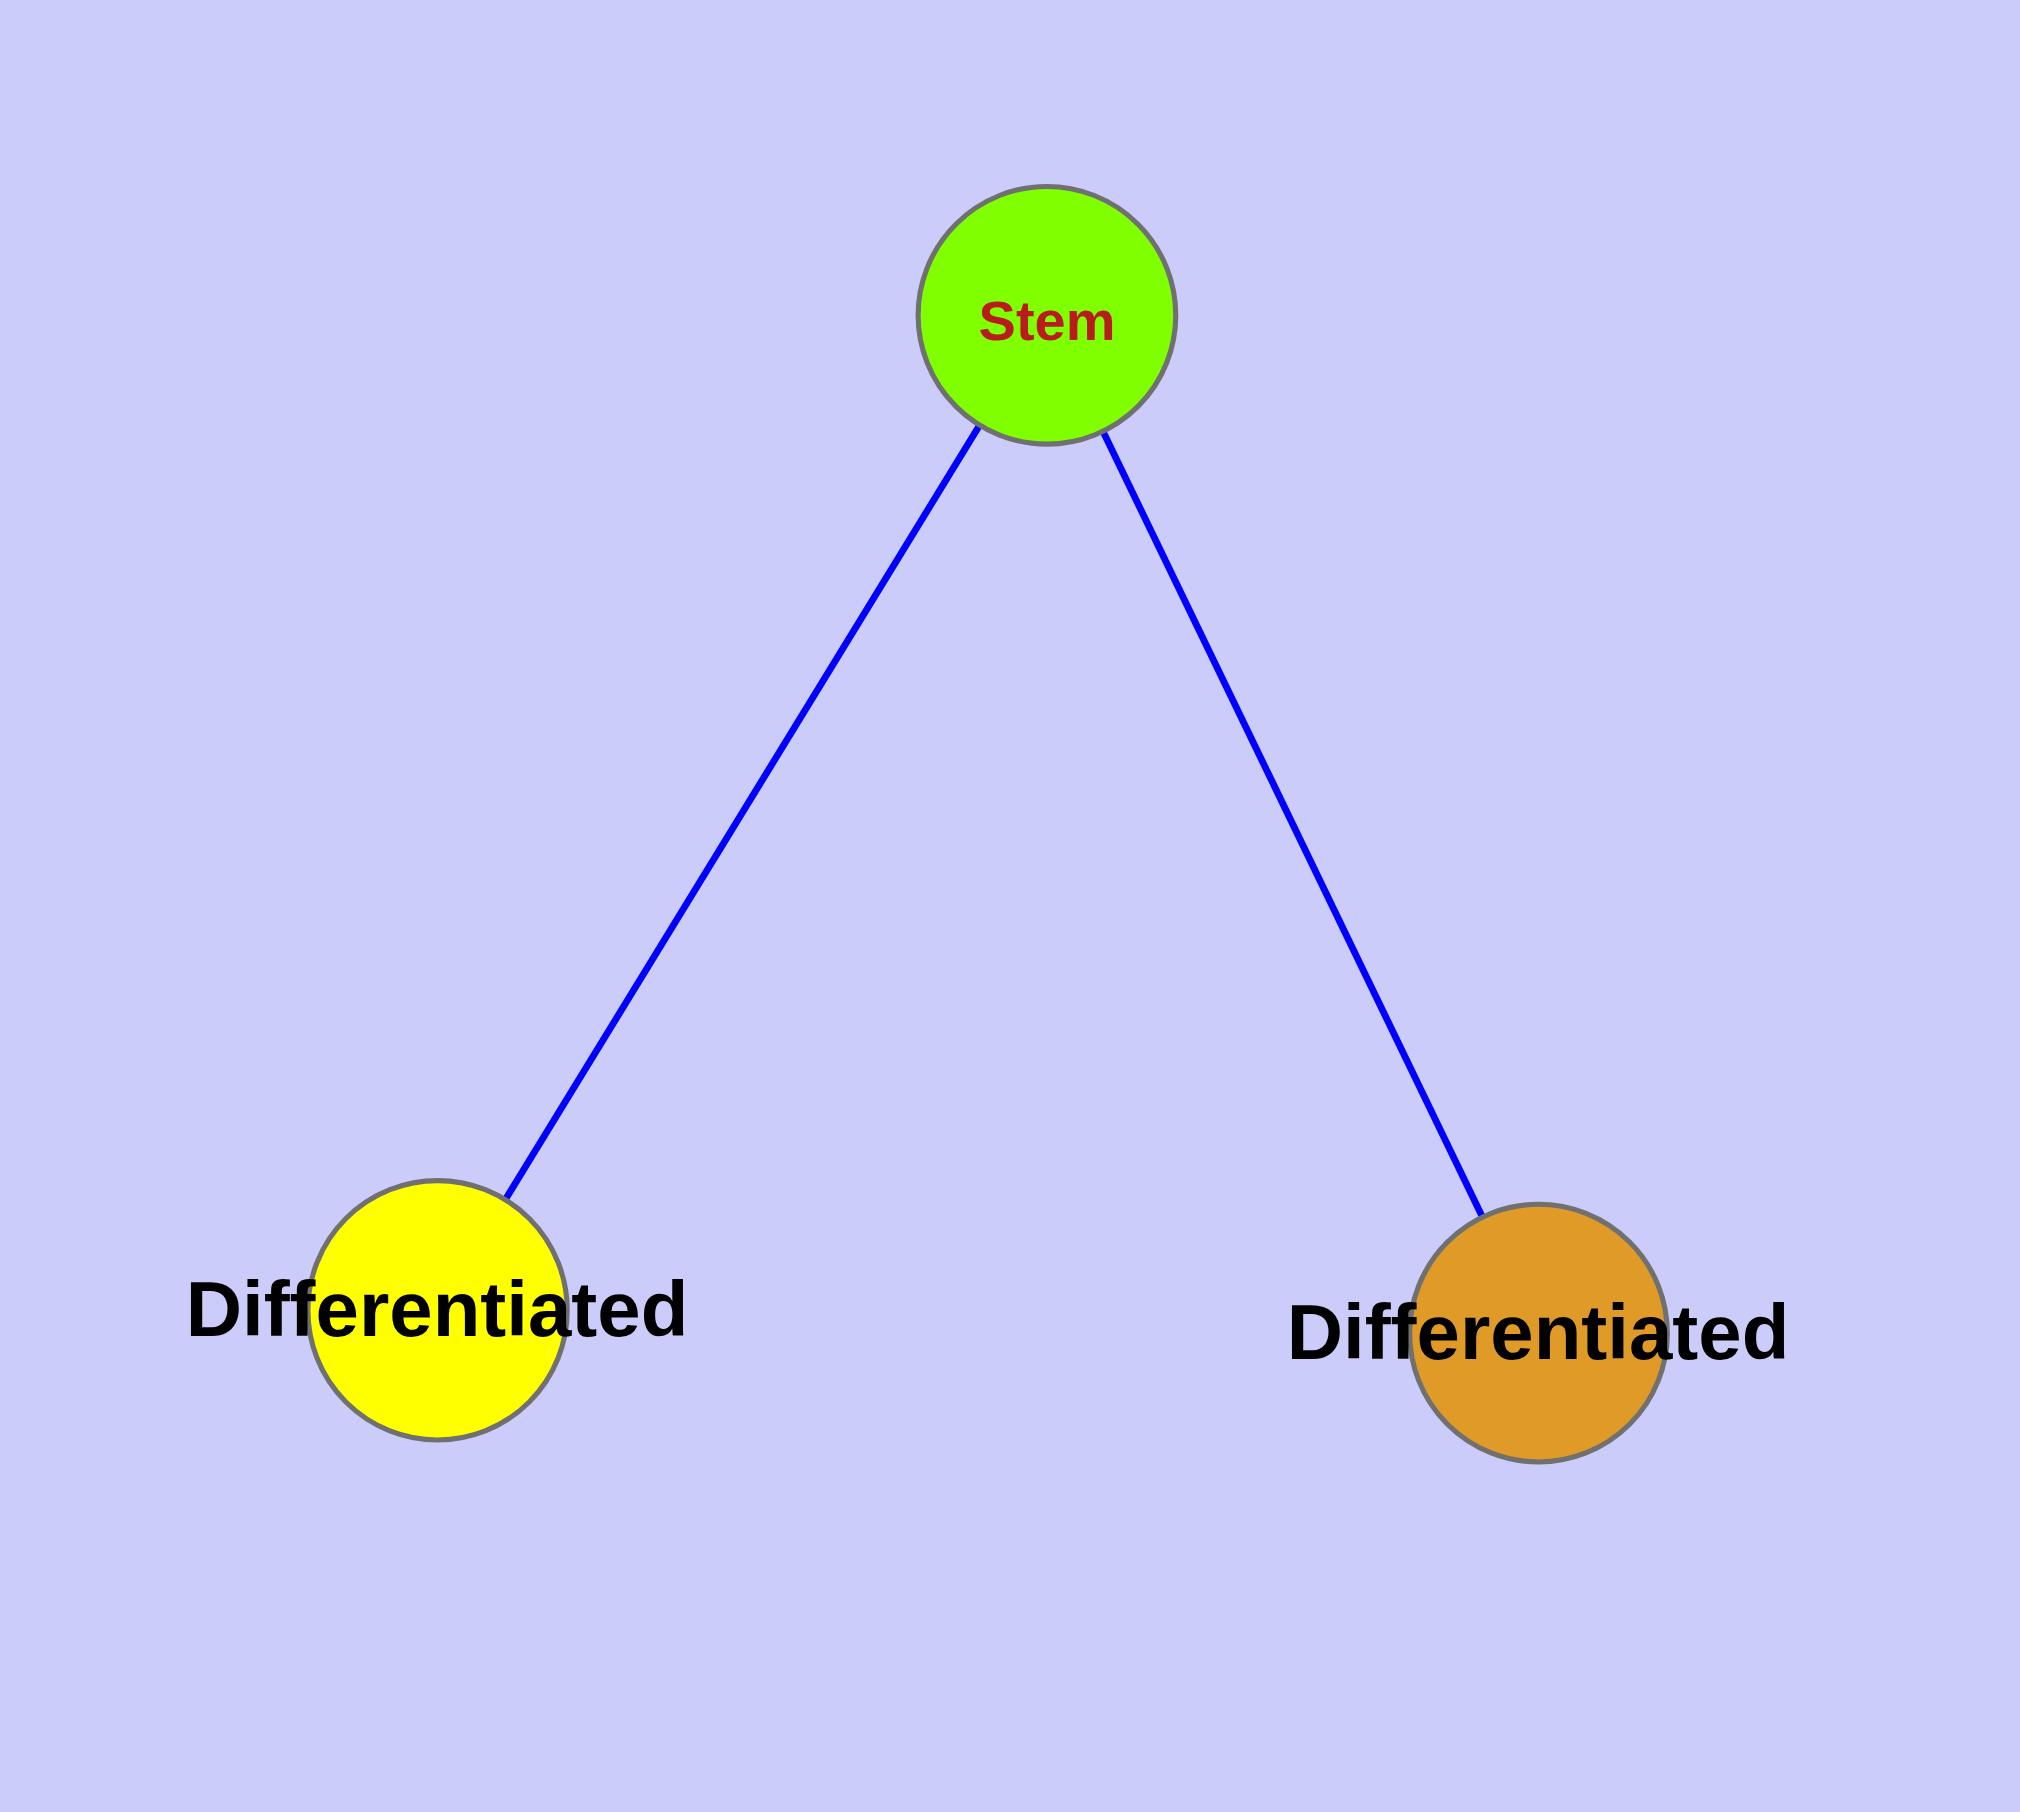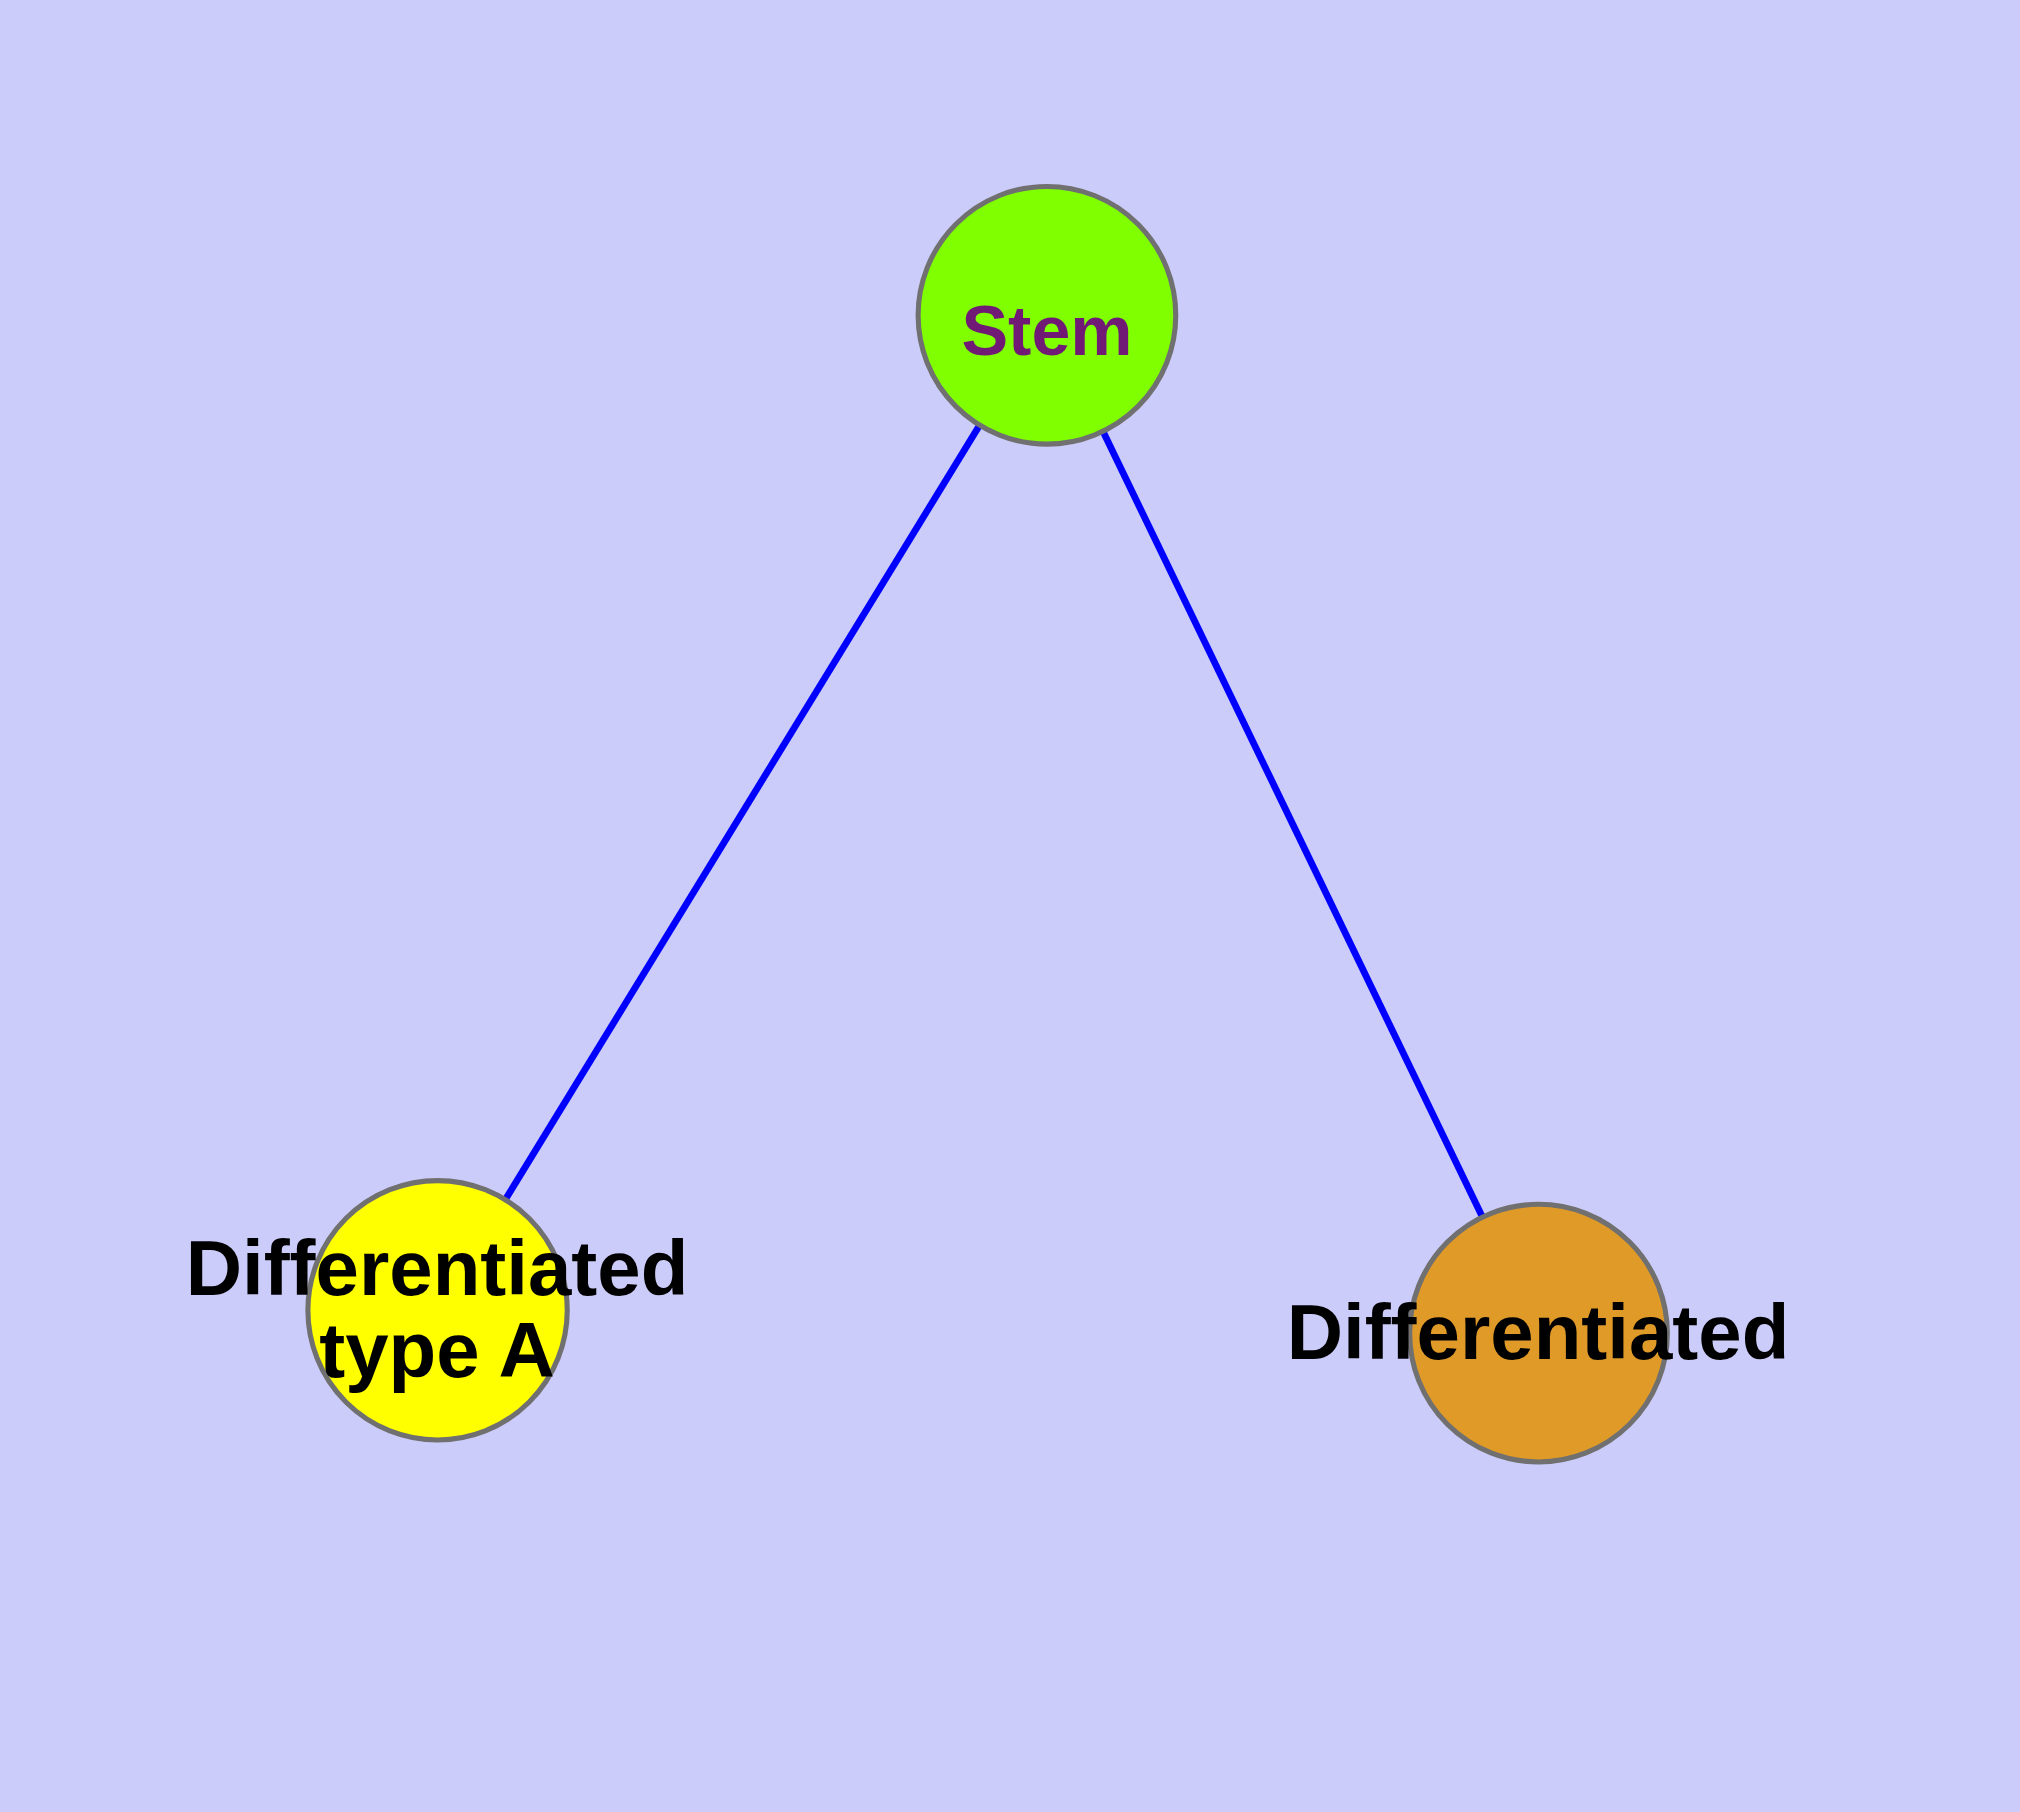--- a/index.html
+++ b/index.html
@@ -40,18 +40,18 @@
 <div id="stage" style="width: 2021px; height: 1812px; background: rgb(204, 204, 250);">
   <svg id="graph-canvas" viewBox="0 0 2384 2138" xmlns="http://www.w3.org/2000/svg">
       <rect x="0" y="0" width="2384" height="2138" fill="#ccccfa"></rect>
       <line x1="1235" y1="372" x2="516" y2="1546" stroke="#0000ff" stroke-width="8" stroke-linecap="butt"></line>
       <line x1="1235" y1="372" x2="1815" y2="1573" stroke="#0000ff" stroke-width="8" stroke-linecap="butt"></line>
       <circle cx="1235" cy="372" r="152" fill="#7fff00" stroke="#707070" stroke-width="6"></circle>
       <circle cx="516" cy="1546" r="153" fill="#ffff00" stroke="#707070" stroke-width="6"></circle>
       <circle cx="1815" cy="1573" r="152" fill="#e09a28" stroke="#707070" stroke-width="6"></circle>
     </svg>
   <div id="label-layer">
-      <div class="node-label" style="left: 1047px; top: 332px; font-size: 70px; color: #701a75;"><div>Stem</div></div>
-      <div class="node-label" style="left: 437px; top: 1310px; font-size: 78px; color: rgb(0, 0, 0);"><div>Differentiated</div><div>type A</div></div>
+      <div class="node-label" style="left: 1047px; top: 321px; font-size: 56px; color: #b91c1c;"><div>Stem</div></div>
+      <div class="node-label" style="left: 437px; top: 1310px; font-size: 78px; color: rgb(0, 0, 0);"><div>Differentiated</div></div>
       <div class="node-label" style="left: 1538px; top: 1333px; font-size: 78px; color: rgb(0, 0, 0);"><div>Differentiated</div></div>
     </div>
 </div>
 
 
 </body></html>

